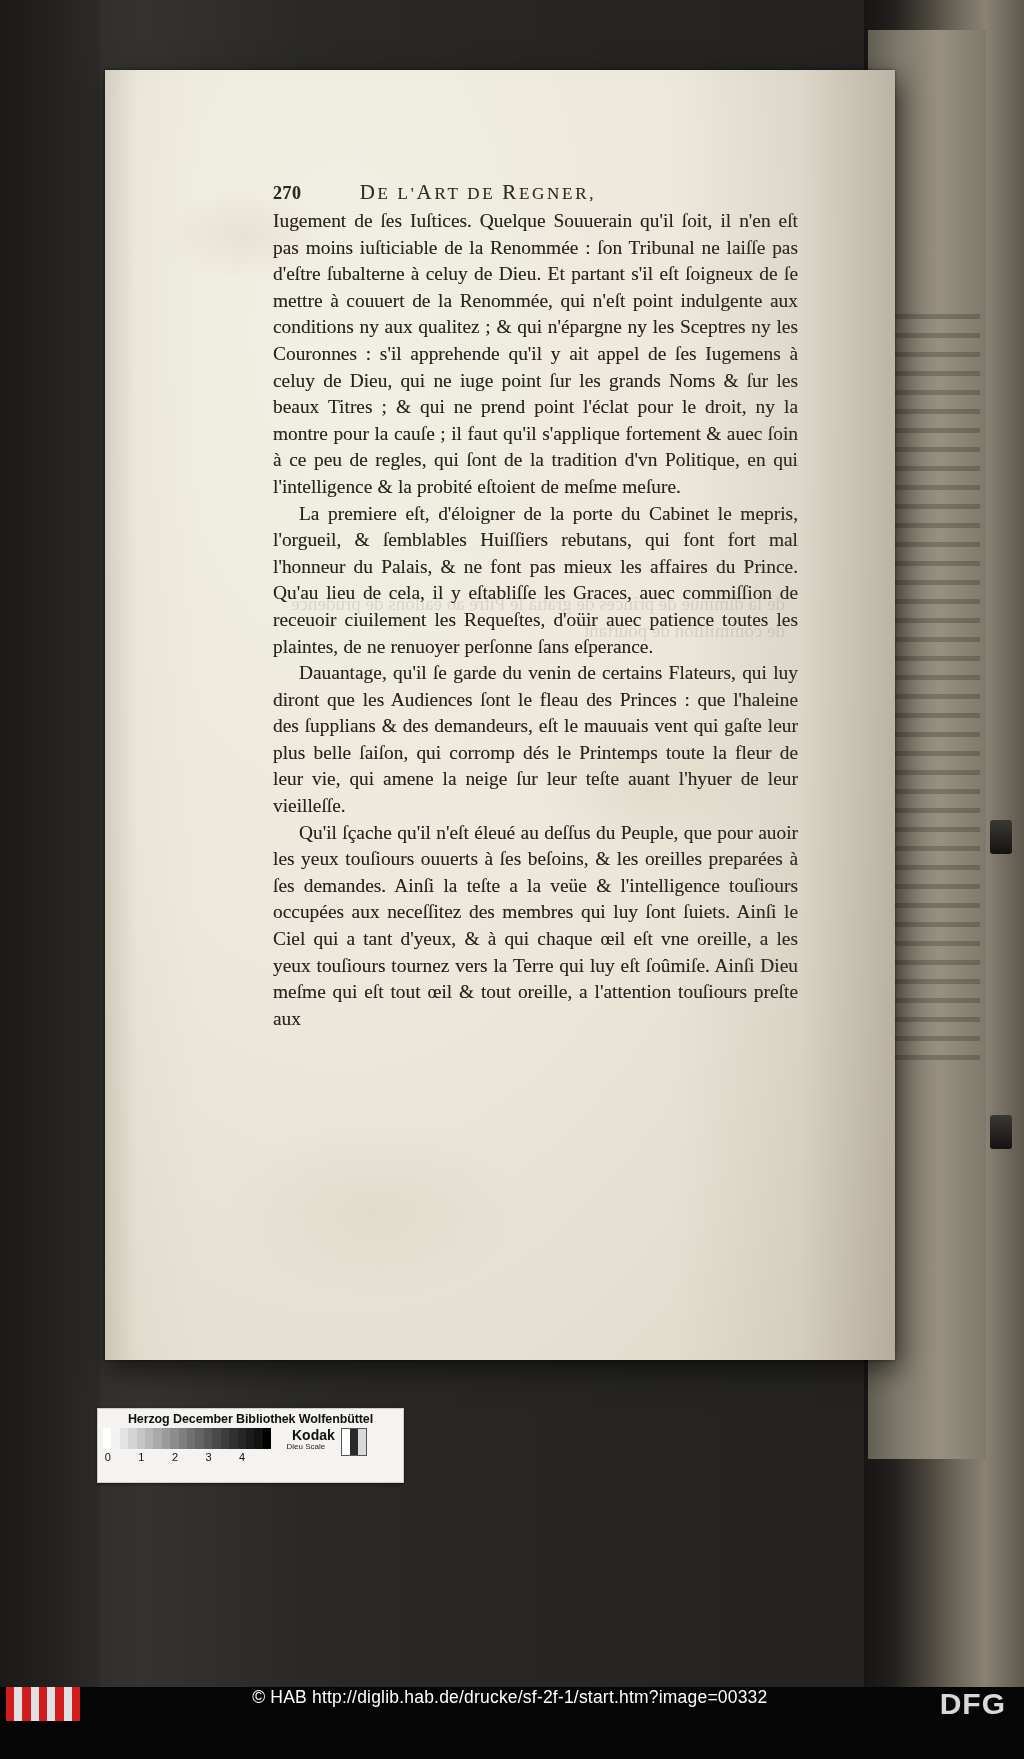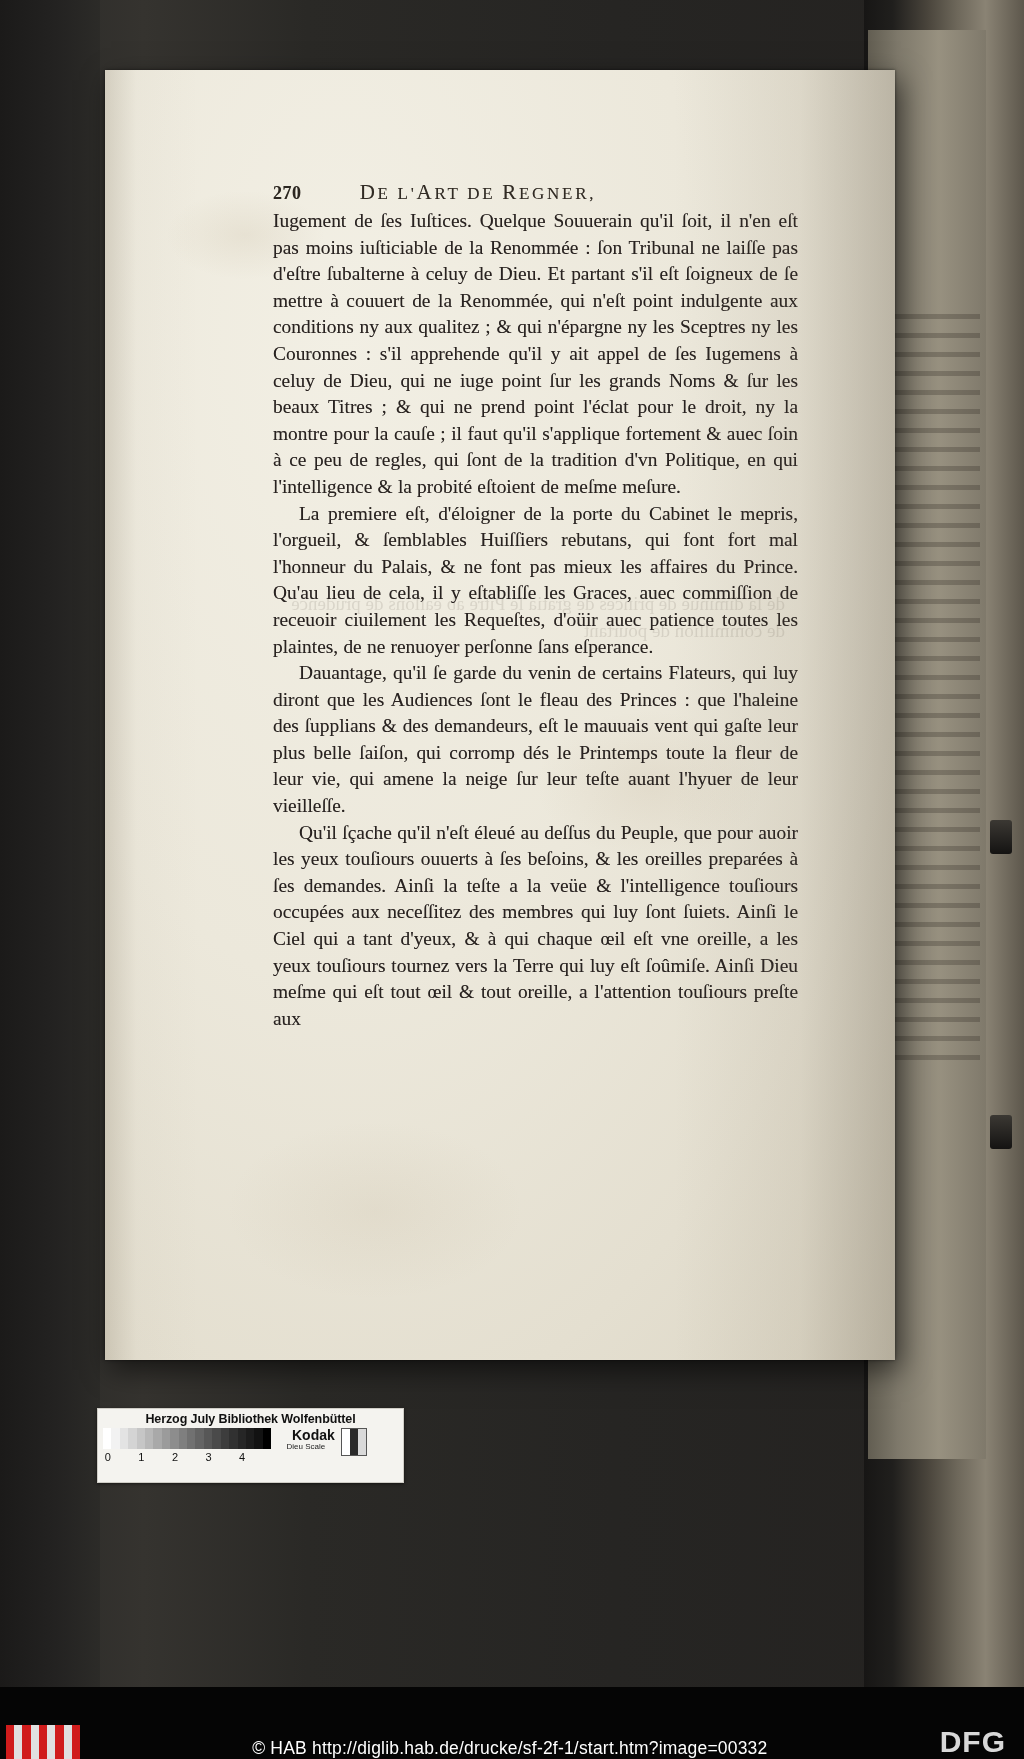--- a/index.html
+++ b/index.html
@@ -259,21 +259,21 @@
 
   
   #footer-bar {
     position: absolute;
     left: 0;
     right: 0;
     bottom: 0;
     height: 72px;
     background: #050505;
     display: flex;
-    align-items: flex-end;
+    align-items: flex-start;
   }
   #colorbar-left {
     width: 74px;
     height: 34px;
     margin-left: 6px;
     display: flex;
   }
   #colorbar-left i { flex: 1; display: block; }
   #footer-url {
     flex: 1;
@@ -323,21 +323,21 @@
 
     <p class="para first">Iugement de ſes Iuſtices. Quelque Souuerain qu'il ſoit, il n'en eſt pas moins iuſticiable de la Renommée : ſon Tribunal ne laiſſe pas d'eſtre ſubalterne à celuy de Dieu. Et partant s'il eſt ſoigneux de ſe mettre à couuert de la Renommée, qui n'eſt point indulgente aux conditions ny aux qualitez ; &amp; qui n'épargne ny les Sceptres ny les Couronnes : s'il apprehende qu'il y ait appel de ſes Iugemens à celuy de Dieu, qui ne iuge point ſur les grands Noms &amp; ſur les beaux Titres ; &amp; qui ne prend point l'éclat pour le droit, ny la montre pour la cauſe ; il faut qu'il s'applique fortement &amp; auec ſoin à ce peu de regles, qui ſont de la tradition d'vn Politique, en qui l'intelligence &amp; la probité eſtoient de meſme meſure.</p>
     <p class="para">La premiere eſt, d'éloigner de la porte du Cabinet le mepris, l'orgueil, &amp; ſemblables Huiſſiers rebutans, qui font fort mal l'honneur du Palais, &amp; ne font pas mieux les affaires du Prince. Qu'au lieu de cela, il y eſtabliſſe les Graces, auec commiſſion de receuoir ciuilement les Requeſtes, d'oüir auec patience toutes les plaintes, de ne renuoyer perſonne ſans eſperance.</p>
     <p class="para">Dauantage, qu'il ſe garde du venin de certains Flateurs, qui luy diront que les Audiences ſont le fleau des Princes : que l'haleine des ſupplians &amp; des demandeurs, eſt le mauuais vent qui gaſte leur plus belle ſaiſon, qui corromp dés le Printemps toute la fleur de leur vie, qui amene la neige ſur leur teſte auant l'hyuer de leur vieilleſſe.</p>
     <p class="para">Qu'il ſçache qu'il n'eſt éleué au deſſus du Peuple, que pour auoir les yeux touſiours ouuerts à ſes beſoins, &amp; les oreilles preparées à ſes demandes. Ainſi la teſte a la veüe &amp; l'intelligence touſiours occupées aux neceſſitez des membres qui luy ſont ſuiets. Ainſi le Ciel qui a tant d'yeux, &amp; à qui chaque œil eſt vne oreille, a les yeux touſiours tournez vers la Terre qui luy eſt ſoûmiſe. Ainſi Dieu meſme qui eſt tout œil &amp; tout oreille, a l'attention touſiours preſte aux</p>
 
   </div>
 </div>
 
 <div id="target-card">
-  <div id="target-title">Herzog July Bibliothek Wolfenbüttel</div>
+  <div id="target-title">Herzog December Bibliothek Wolfenbüttel</div>
   <div id="target-body">
     <div id="grayscale-wrap">
       <div id="grayscale-bars">
           <span style="background: rgb(255, 255, 255);"></span>
           <span style="background: rgb(242, 242, 242);"></span>
           <span style="background: rgb(227, 227, 227);"></span>
           <span style="background: rgb(212, 212, 212);"></span>
           <span style="background: rgb(198, 198, 198);"></span>
           <span style="background: rgb(184, 184, 184);"></span>
           <span style="background: rgb(169, 169, 169);"></span>

